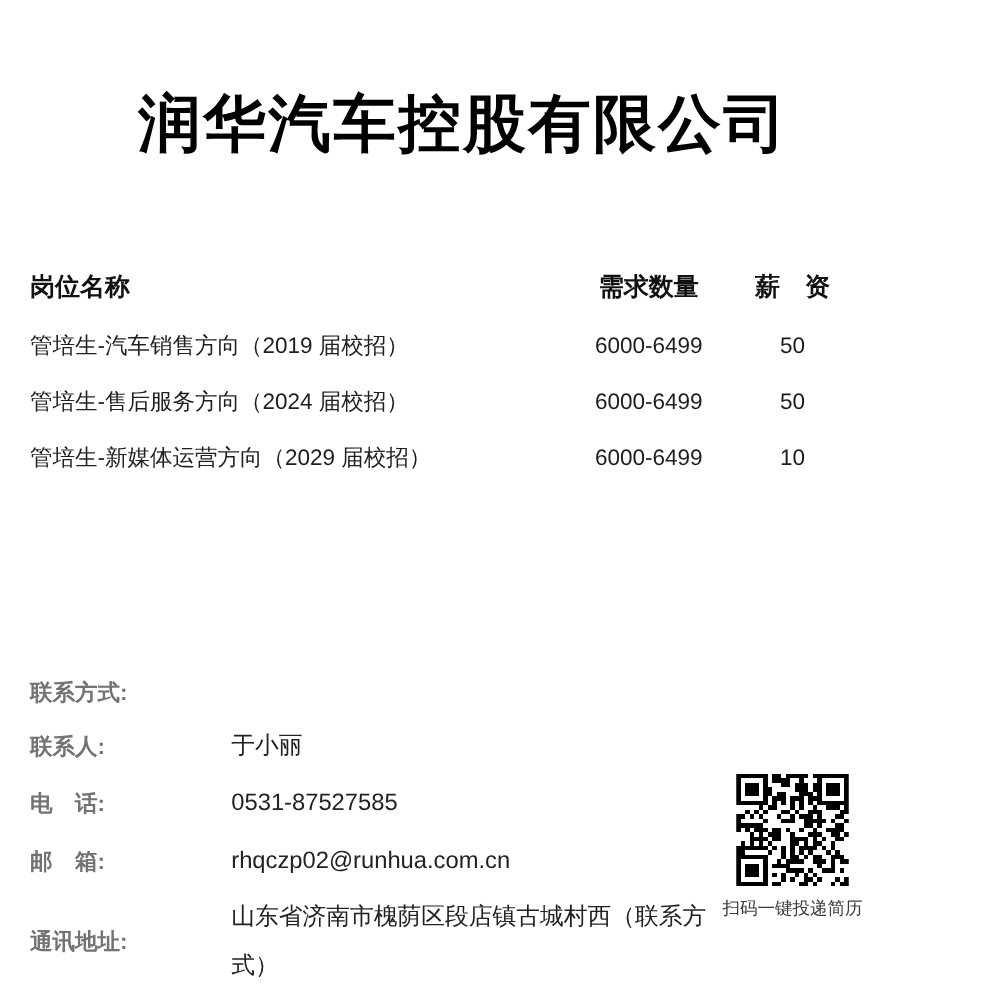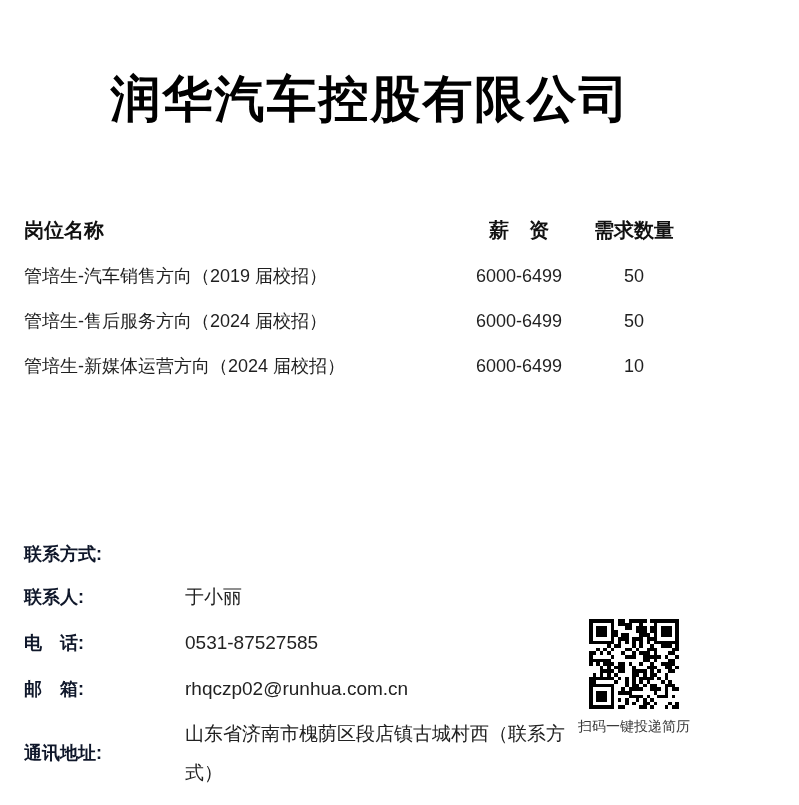--- a/index.html
+++ b/index.html
@@ -17,52 +17,52 @@
   .jobs{
     position:absolute;left:24px;top:209px;
     display:grid;grid-template-columns:425px 140px 90px;
   }
   .jobs .cell{height:45px;line-height:45px;font-size:18px;white-space:nowrap;overflow:visible;}
   .jobs .head{font-weight:700;font-size:20px;color:#111;font-family:Liberation Mono, monospace;}
   .jobs .c2,.jobs .c3{text-align:center;}
   .contact{position:absolute;left:24px;top:0;width:745px;height:805px;}
   .clabel{
     position:absolute;left:0;font-size:18px;font-weight:700;
-    line-height:22px;white-space:nowrap;color:#0f172a;
+    line-height:22px;white-space:nowrap;color:#737373;
   }
   .cvalue{
     position:absolute;left:161px;font-size:19px;
     line-height:22px;white-space:nowrap;color:#222;
   }
   .cvalue.address{white-space:normal;width:396px;line-height:39px;word-break:break-all;}
   .qr-block{position:absolute;left:0;top:0;width:0;height:0;}
   .qr-svg{position:absolute;left:589px;top:619px;display:block;}
   .qr-caption{position:absolute;left:578px;top:717px;font-size:14px;line-height:18px;color:#3a3a3a;white-space:nowrap;}
 </style>
 </head>
 <body>
 
 <div class="page">
 
   <h1 class="title">润华汽车控股有限公司</h1>
 
   <div class="jobs">
     <div class="cell head c1">岗位名称</div>
+    <div class="cell head c3">需求数量</div>
     <div class="cell head c2">薪　资</div>
-    <div class="cell head c3">需求数量</div>
 
     <div class="cell c1">管培生-汽车销售方向（2019 届校招）</div>
     <div class="cell c2">6000-6499</div>
     <div class="cell c3">50</div>
 
     <div class="cell c1">管培生-售后服务方向（2024 届校招）</div>
     <div class="cell c2">6000-6499</div>
     <div class="cell c3">50</div>
 
-    <div class="cell c1">管培生-新媒体运营方向（2024 届校招）</div>
+    <div class="cell c1">管培生-新媒体运营方向（2029 届校招）</div>
     <div class="cell c2">6000-6499</div>
     <div class="cell c3">10</div>
   </div>
 
   <div class="contact">
     <div class="clabel" style="top:543px">联系方式:</div>
 
     <div class="clabel" style="top:586px">联系人:</div>
     <div class="cvalue" style="top:586px">于小丽</div>
 

